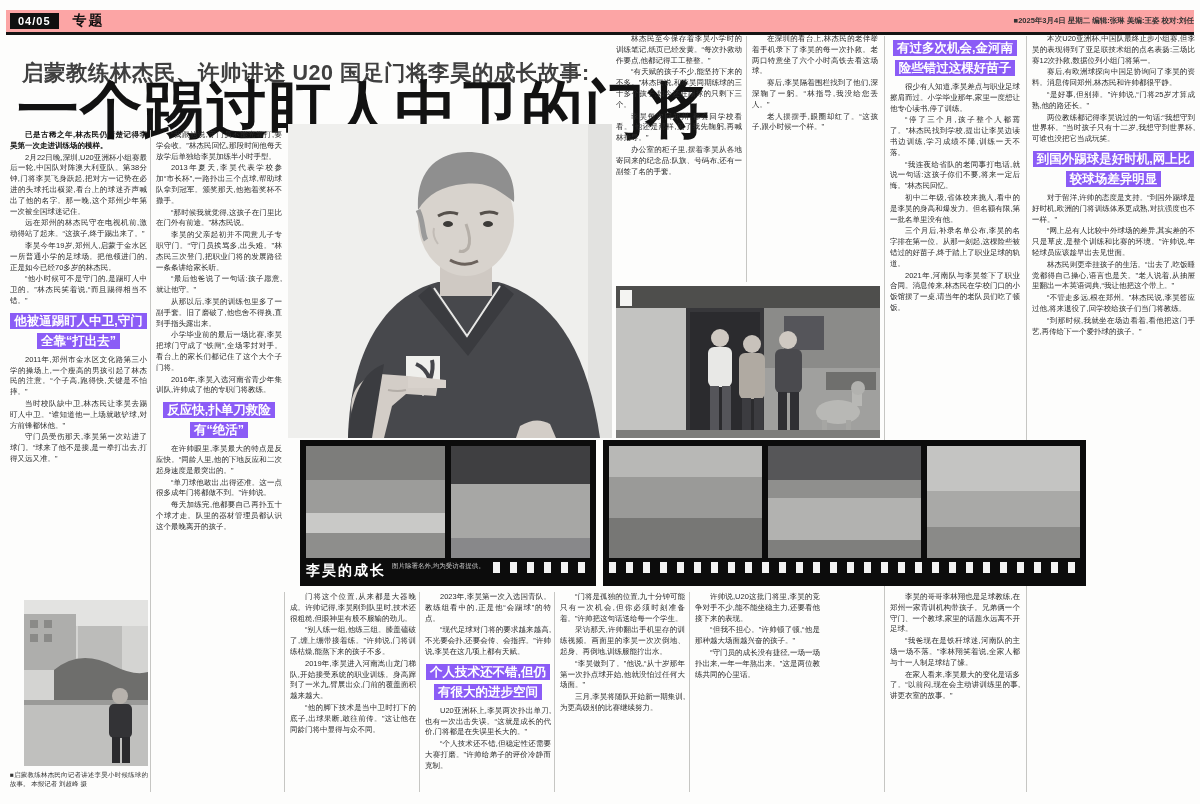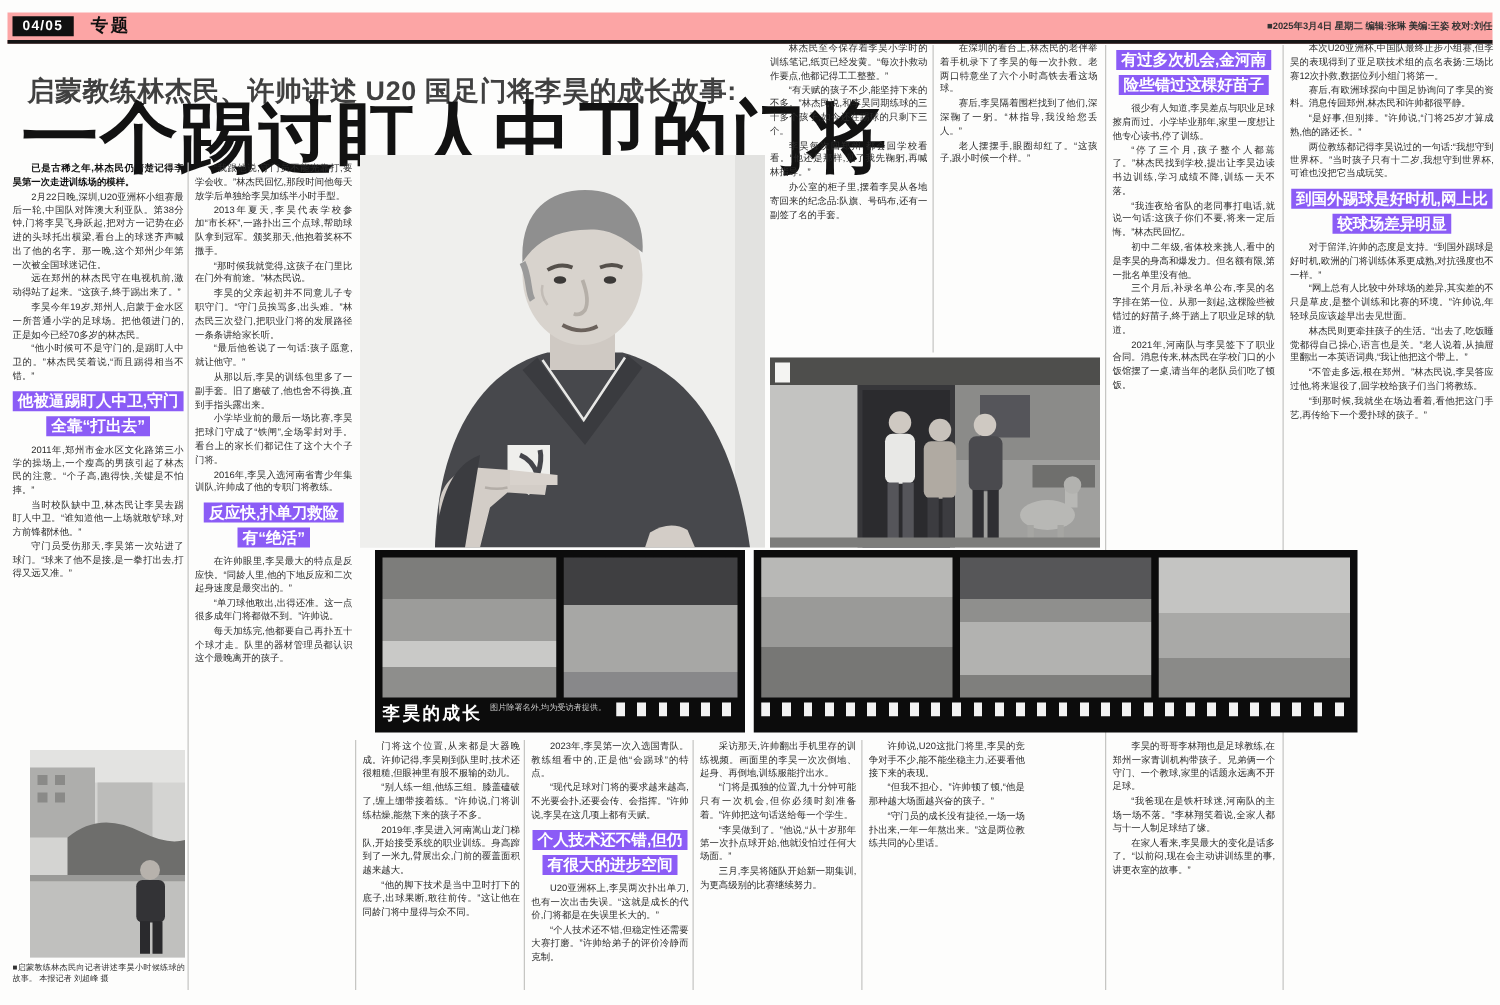--- a/index.html
+++ b/index.html
@@ -131,22 +131,22 @@
     <p>U20亚洲杯上,李昊两次扑出单刀,也有一次出击失误。“这就是成长的代价,门将都是在失误里长大的。”</p>
     <p>“个人技术还不错,但稳定性还需要大赛打磨。”许帅给弟子的评价冷静而克制。</p>
   </div>
 <div class="abs col" style="left:616px;top:34px;width:126px;height:248px">
     <p>林杰民至今保存着李昊小学时的训练笔记,纸页已经发黄。“每次扑救动作要点,他都记得工工整整。”</p>
     <p>“有天赋的孩子不少,能坚持下来的不多。”林杰民说,和李昊同期练球的三十多个孩子,如今还在踢球的只剩下三个。</p>
     <p>李昊每次回郑州,都会回学校看看。“他还是那样,见了我先鞠躬,再喊林指导。”</p>
     <p>办公室的柜子里,摆着李昊从各地寄回来的纪念品:队旗、号码布,还有一副签了名的手套。</p>
   </div>
 <div class="abs col" style="left:560px;top:592px;width:125px;height:200px">
+    <p>“门将是孤独的位置,九十分钟可能只有一次机会,但你必须时刻准备着。”许帅把这句话送给每一个学生。</p>
     <p>采访那天,许帅翻出手机里存的训练视频。画面里的李昊一次次倒地、起身、再倒地,训练服能拧出水。</p>
-    <p>“门将是孤独的位置,九十分钟可能只有一次机会,但你必须时刻准备着。”许帅把这句话送给每一个学生。</p>
     <p>“李昊做到了。”他说,“从十岁那年第一次扑点球开始,他就没怕过任何大场面。”</p>
     <p>三月,李昊将随队开始新一期集训,为更高级别的比赛继续努力。</p>
   </div>
 <div class="abs col" style="left:752px;top:34px;width:126px;height:248px">
     <p>在深圳的看台上,林杰民的老伴举着手机录下了李昊的每一次扑救。老两口特意坐了六个小时高铁去看这场球。</p>
     <p>赛后,李昊隔着围栏找到了他们,深深鞠了一躬。“林指导,我没给您丢人。”</p>
     <p>老人摆摆手,眼圈却红了。“这孩子,跟小时候一个样。”</p>
   </div>
 <div class="abs col" style="left:695px;top:592px;width:125px;height:200px">
     <p>许帅说,U20这批门将里,李昊的竞争对手不少,能不能坐稳主力,还要看他接下来的表现。</p>

